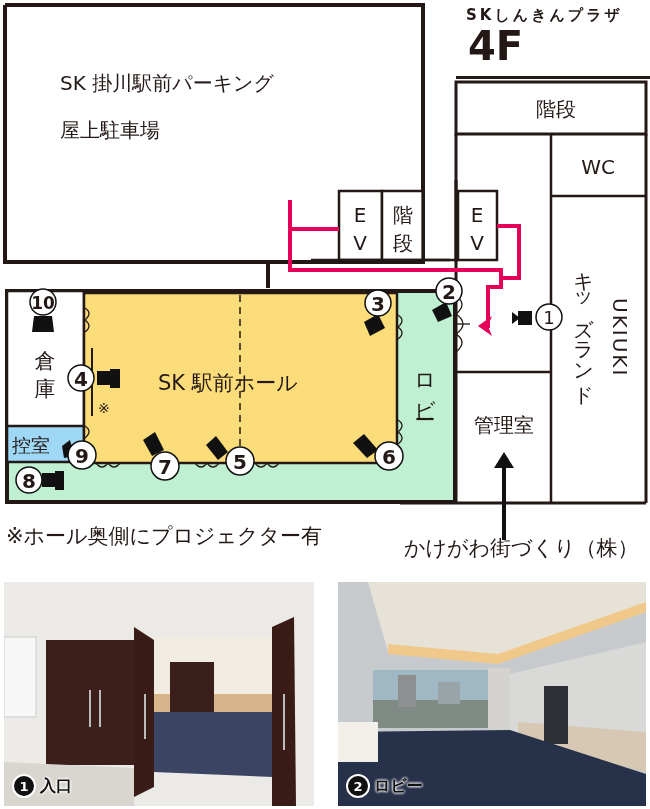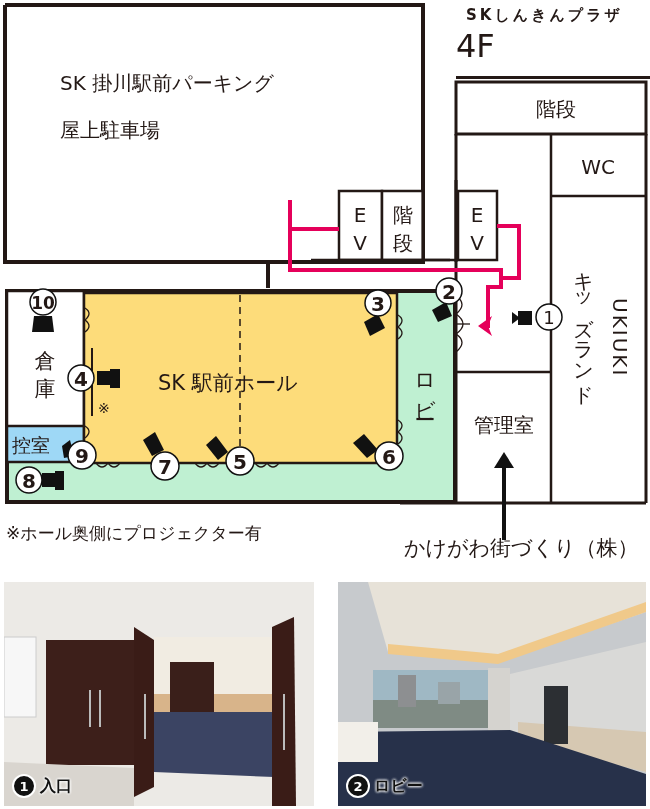--- a/index.html
+++ b/index.html
@@ -1,22 +1,22 @@
 <!DOCTYPE html>
 <html><head>
 <meta charset="utf-8">
 <style>
   html,body{margin:0;padding:0;background:#fff;}
   body{width:650px;height:809px;position:relative;overflow:hidden;font-family:"DejaVu Sans","Liberation Sans",sans-serif;color:#231815;}
   .plan{position:absolute;left:0;top:0;width:545px;height:570px;}
   svg text{font-family:"DejaVu Sans","Liberation Sans",sans-serif;fill:#231815;}
   .bldg-title{position:absolute;left:458px;top:6px;font-size:15px;font-weight:bold;letter-spacing:3px;margin-left:8px;}
-  .floor-label{position:absolute;left:456px;top:26px;font-size:32px;font-weight:normal;line-height:40px;}
+  .floor-label{position:absolute;left:468px;top:26px;font-size:40px;font-weight:bold;line-height:40px;}
   .title-rule{position:absolute;left:456px;top:76px;width:194px;height:3px;background:#231815;}
-  .note{position:absolute;left:6px;top:522px;font-size:17px;}
+  .note{position:absolute;left:6px;top:522px;font-size:21px;}
   .mgmt-caption{position:absolute;left:404px;top:534px;font-size:21px;}
   .photo{position:absolute;overflow:hidden;}
   .photo1{left:4px;top:582px;width:310px;height:224px;background:linear-gradient(#e8e6e2 0%,#e8e6e2 60%,#cfcac4 100%);}
   .photo2{left:338px;top:582px;width:308px;height:224px;background:#bfc2c6;}
   .caption{position:absolute;left:8px;bottom:8px;display:flex;align-items:center;gap:4px;font-weight:bold;font-size:16px;color:#111;text-shadow:0 0 3px #fff,0 0 3px #fff,0 0 3px #fff;}
   .caption .num{display:inline-flex;align-items:center;justify-content:center;width:20px;height:20px;border-radius:50%;background:#111;color:#fff;font-size:13px;text-shadow:none;border:2px solid #fff;}
 </style>
 </head>
 <body>
 

